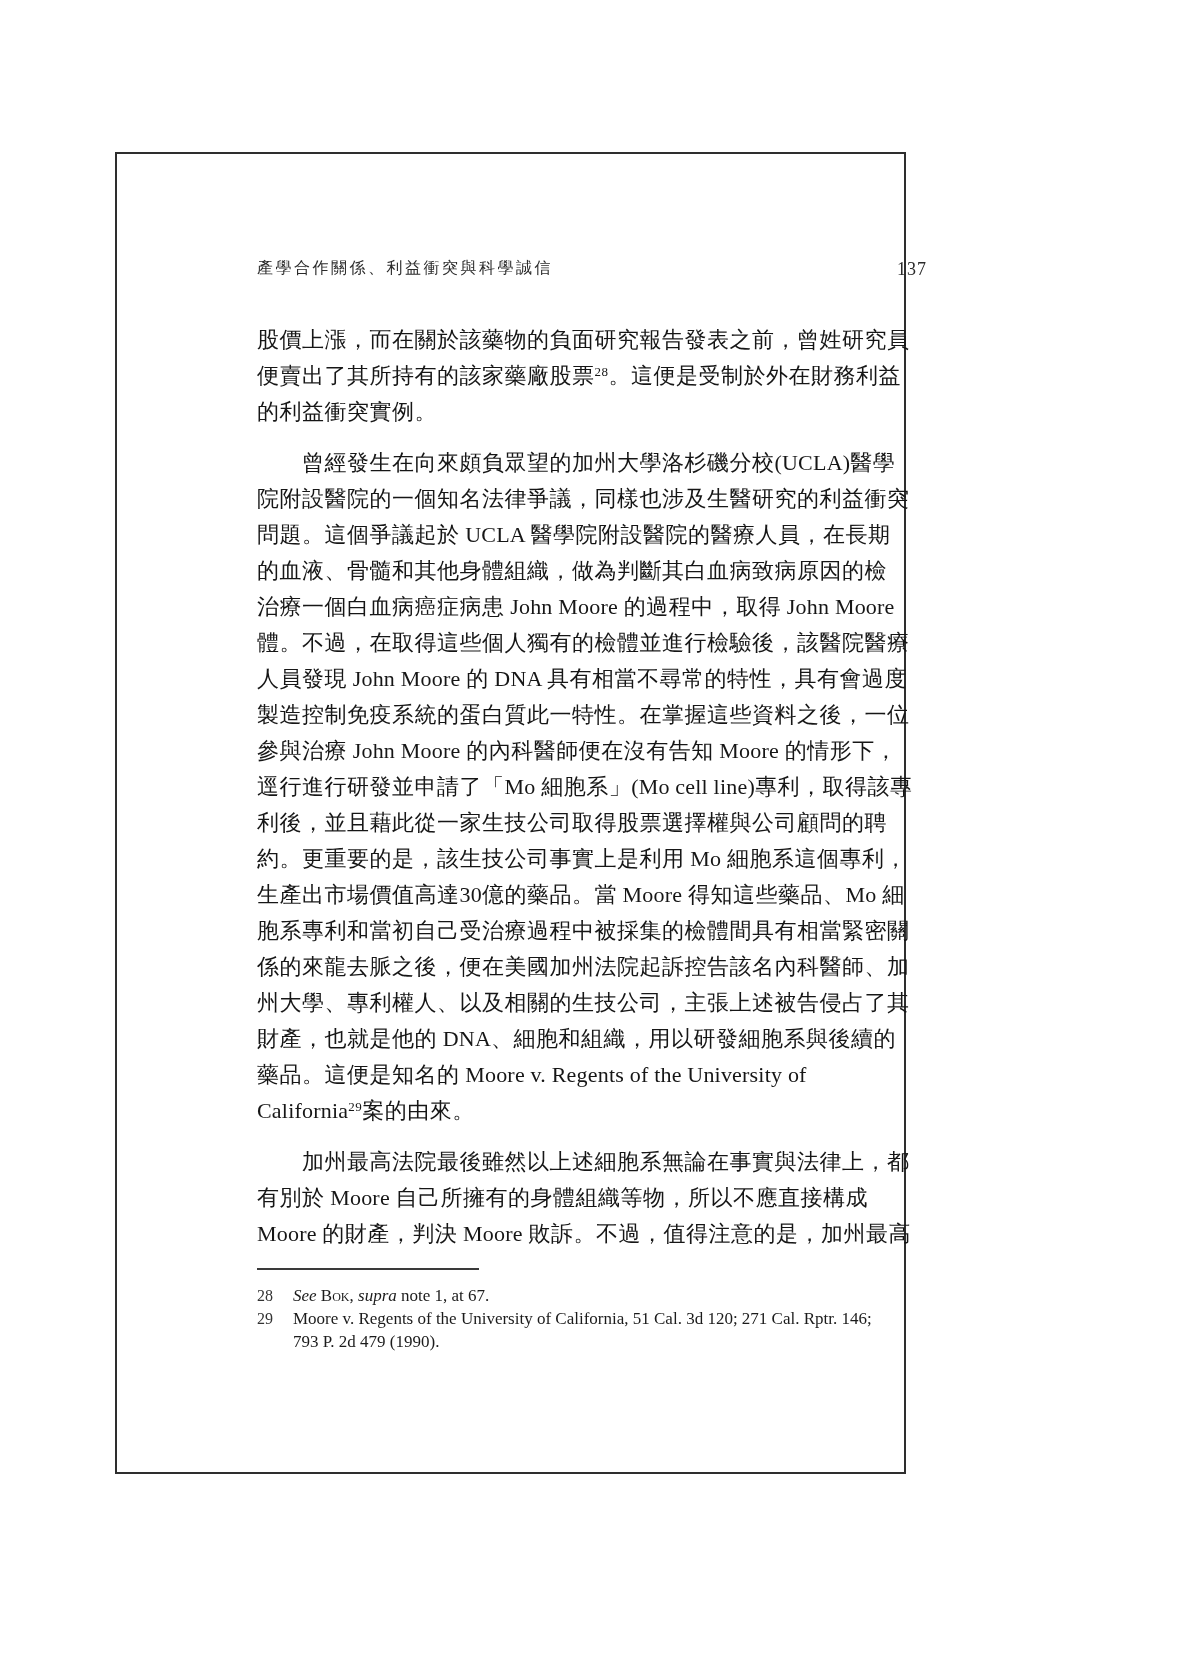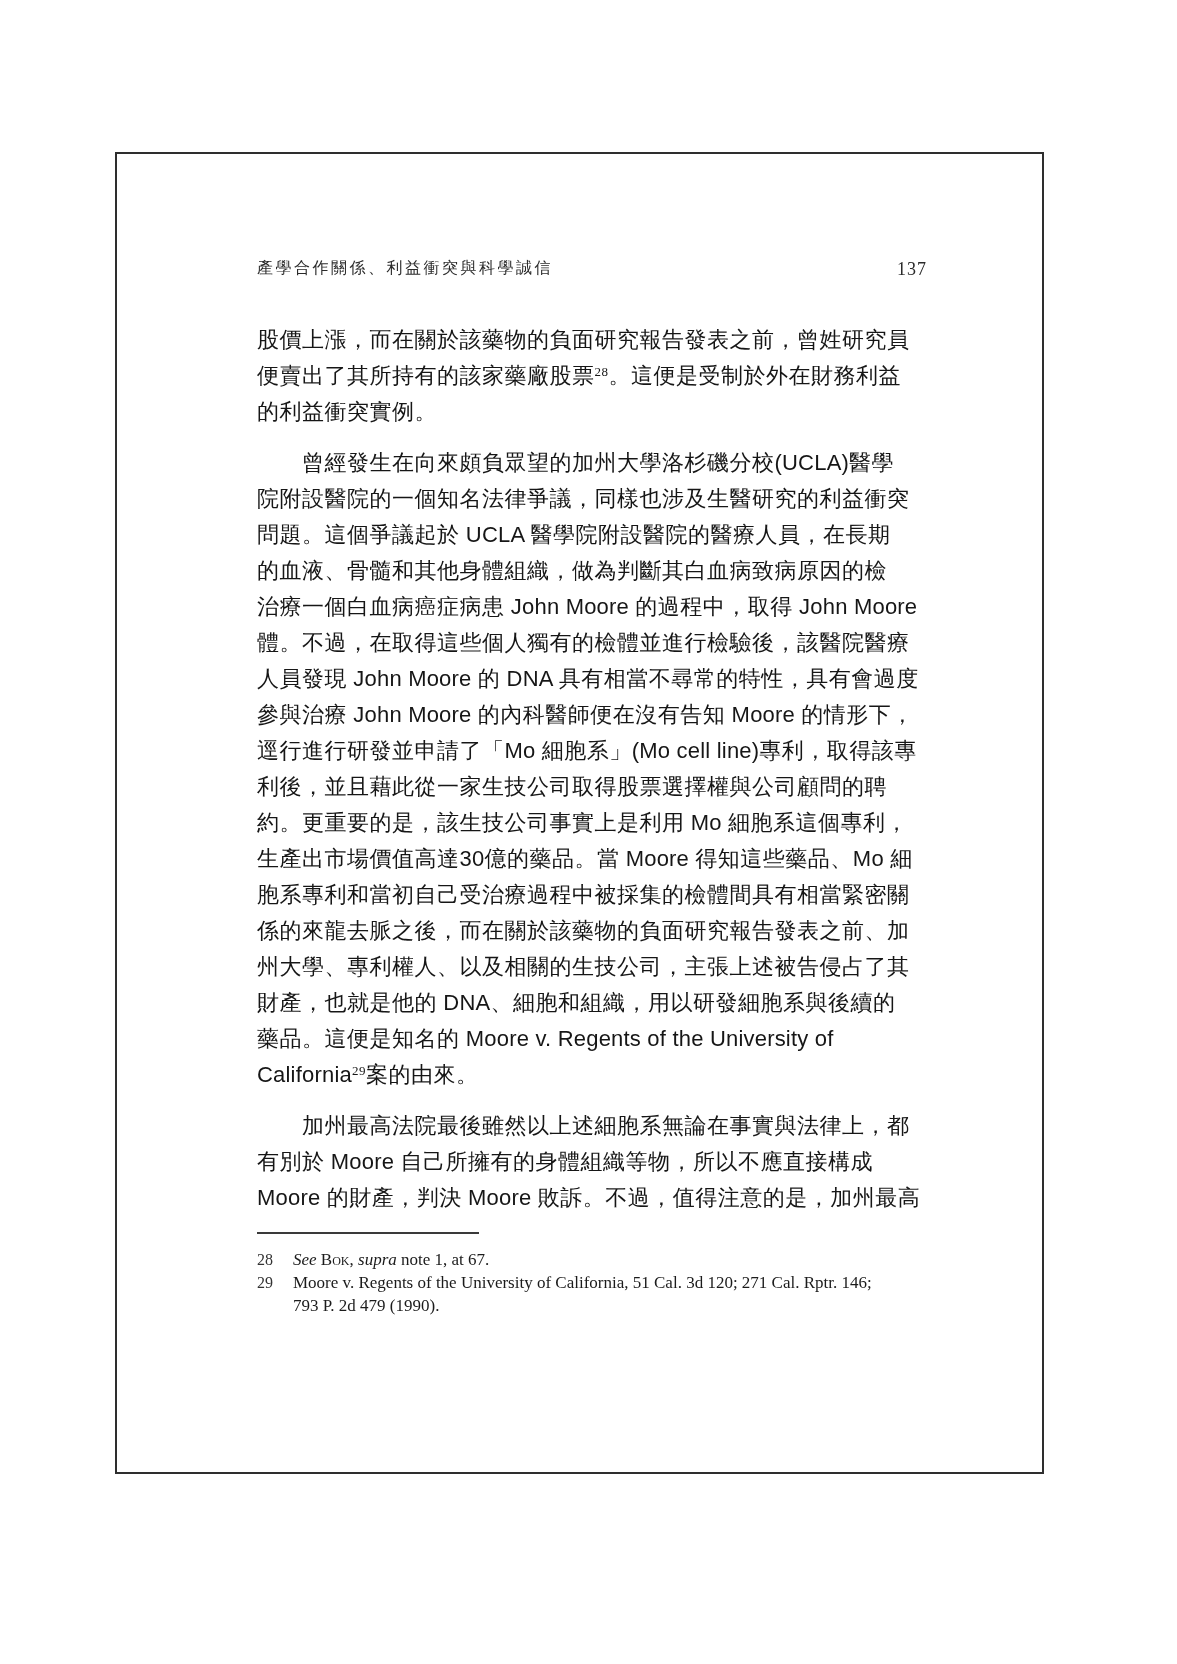--- a/index.html
+++ b/index.html
@@ -11,21 +11,21 @@
     width: 1177px;
     height: 1664px;
     position: relative;
     font-family: "Liberation Sans", sans-serif;
     color: #161616;
   }
   .page-frame {
     position: absolute;
     left: 115px;
     top: 152px;
-    width: 929px;
+    width: 791px;
     height: 1322px;
     border: 2px solid #2e2e2e;
     box-sizing: border-box;
     background: #ffffff;
   }
   .running-header-title {
     position: absolute;
     left: 140px;
     top: 104px;
     font-size: 16px;
@@ -49,21 +49,21 @@
     width: 676px;
   }
   .para { margin: 0 0 15px 0; }
   .line {
     font-size: 22px;
     line-height: 36px;
     white-space: nowrap;
     letter-spacing: 0.5px;
   }
   .first-indent { text-indent: 45px; }
-  .latin { font-family: Liberation Sans, sans-serif; letter-spacing: 0.2px; }
+  .latin { font-family: Liberation Serif, serif; letter-spacing: 0.2px; }
   sup.fn-ref {
     font-size: 13px;
     line-height: 0;
     vertical-align: 7px;
     font-family: "Liberation Serif", serif;
   }
   .fn-rule {
     width: 222px;
     border: none;
     border-top: 2px solid #3a3a3a;
@@ -104,27 +104,28 @@
           <div class="line">的利益衝突實例。</div>
         </div>
         <div class="para">
           <div class="line first-indent">曾經發生在向來頗負眾望的加州大學洛杉磯分校<span class="latin">(UCLA)</span>醫學</div>
           <div class="line">院附設醫院的一個知名法律爭議，同樣也涉及生醫研究的利益衝突</div>
           <div class="line">問題。這個爭議起於<span class="latin"> UCLA </span>醫學院附設醫院的醫療人員，在長期</div>
           <div class="line">的血液、骨髓和其他身體組織，做為判斷其白血病致病原因的檢</div>
           <div class="line">治療一個白血病癌症病患<span class="latin"> John Moore </span>的過程中，取得<span class="latin"> John Moore</span></div>
           <div class="line">體。不過，在取得這些個人獨有的檢體並進行檢驗後，該醫院醫療</div>
           <div class="line">人員發現<span class="latin"> John Moore </span>的<span class="latin"> DNA </span>具有相當不尋常的特性，具有會過度</div>
+          <div class="line">製造控制免疫系統的蛋白質此一特性。在掌握這些資料之後，一位</div>
           <div class="line">參與治療<span class="latin"> John Moore </span>的內科醫師便在沒有告知<span class="latin"> Moore </span>的情形下，</div>
           <div class="line">逕行進行研發並申請了「<span class="latin">Mo </span>細胞系」<span class="latin">(Mo cell line)</span>專利，取得該專</div>
           <div class="line">利後，並且藉此從一家生技公司取得股票選擇權與公司顧問的聘</div>
           <div class="line">約。更重要的是，該生技公司事實上是利用<span class="latin"> Mo </span>細胞系這個專利，</div>
           <div class="line">生產出市場價值高達<span class="latin">30</span>億的藥品。當<span class="latin"> Moore </span>得知這些藥品、<span class="latin">Mo </span>細</div>
           <div class="line">胞系專利和當初自己受治療過程中被採集的檢體間具有相當緊密關</div>
-          <div class="line">係的來龍去脈之後，而在關於該藥物的負面研究報告發表之前、加</div>
+          <div class="line">係的來龍去脈之後，便在美國加州法院起訴控告該名內科醫師、加</div>
           <div class="line">州大學、專利權人、以及相關的生技公司，主張上述被告侵占了其</div>
           <div class="line">財產，也就是他的<span class="latin"> DNA</span>、細胞和組織，用以研發細胞系與後續的</div>
           <div class="line">藥品。這便是知名的<span class="latin"> Moore v. Regents of the University of</span></div>
           <div class="line"><span class="latin">California</span><sup class="fn-ref">29</sup>案的由來。</div>
         </div>
         <div class="para">
           <div class="line first-indent">加州最高法院最後雖然以上述細胞系無論在事實與法律上，都</div>
           <div class="line">有別於<span class="latin"> Moore </span>自己所擁有的身體組織等物，所以不應直接構成</div>
           <div class="line"><span class="latin">Moore </span>的財產，判決<span class="latin"> Moore </span>敗訴。不過，值得注意的是，加州最高</div>
         </div>

